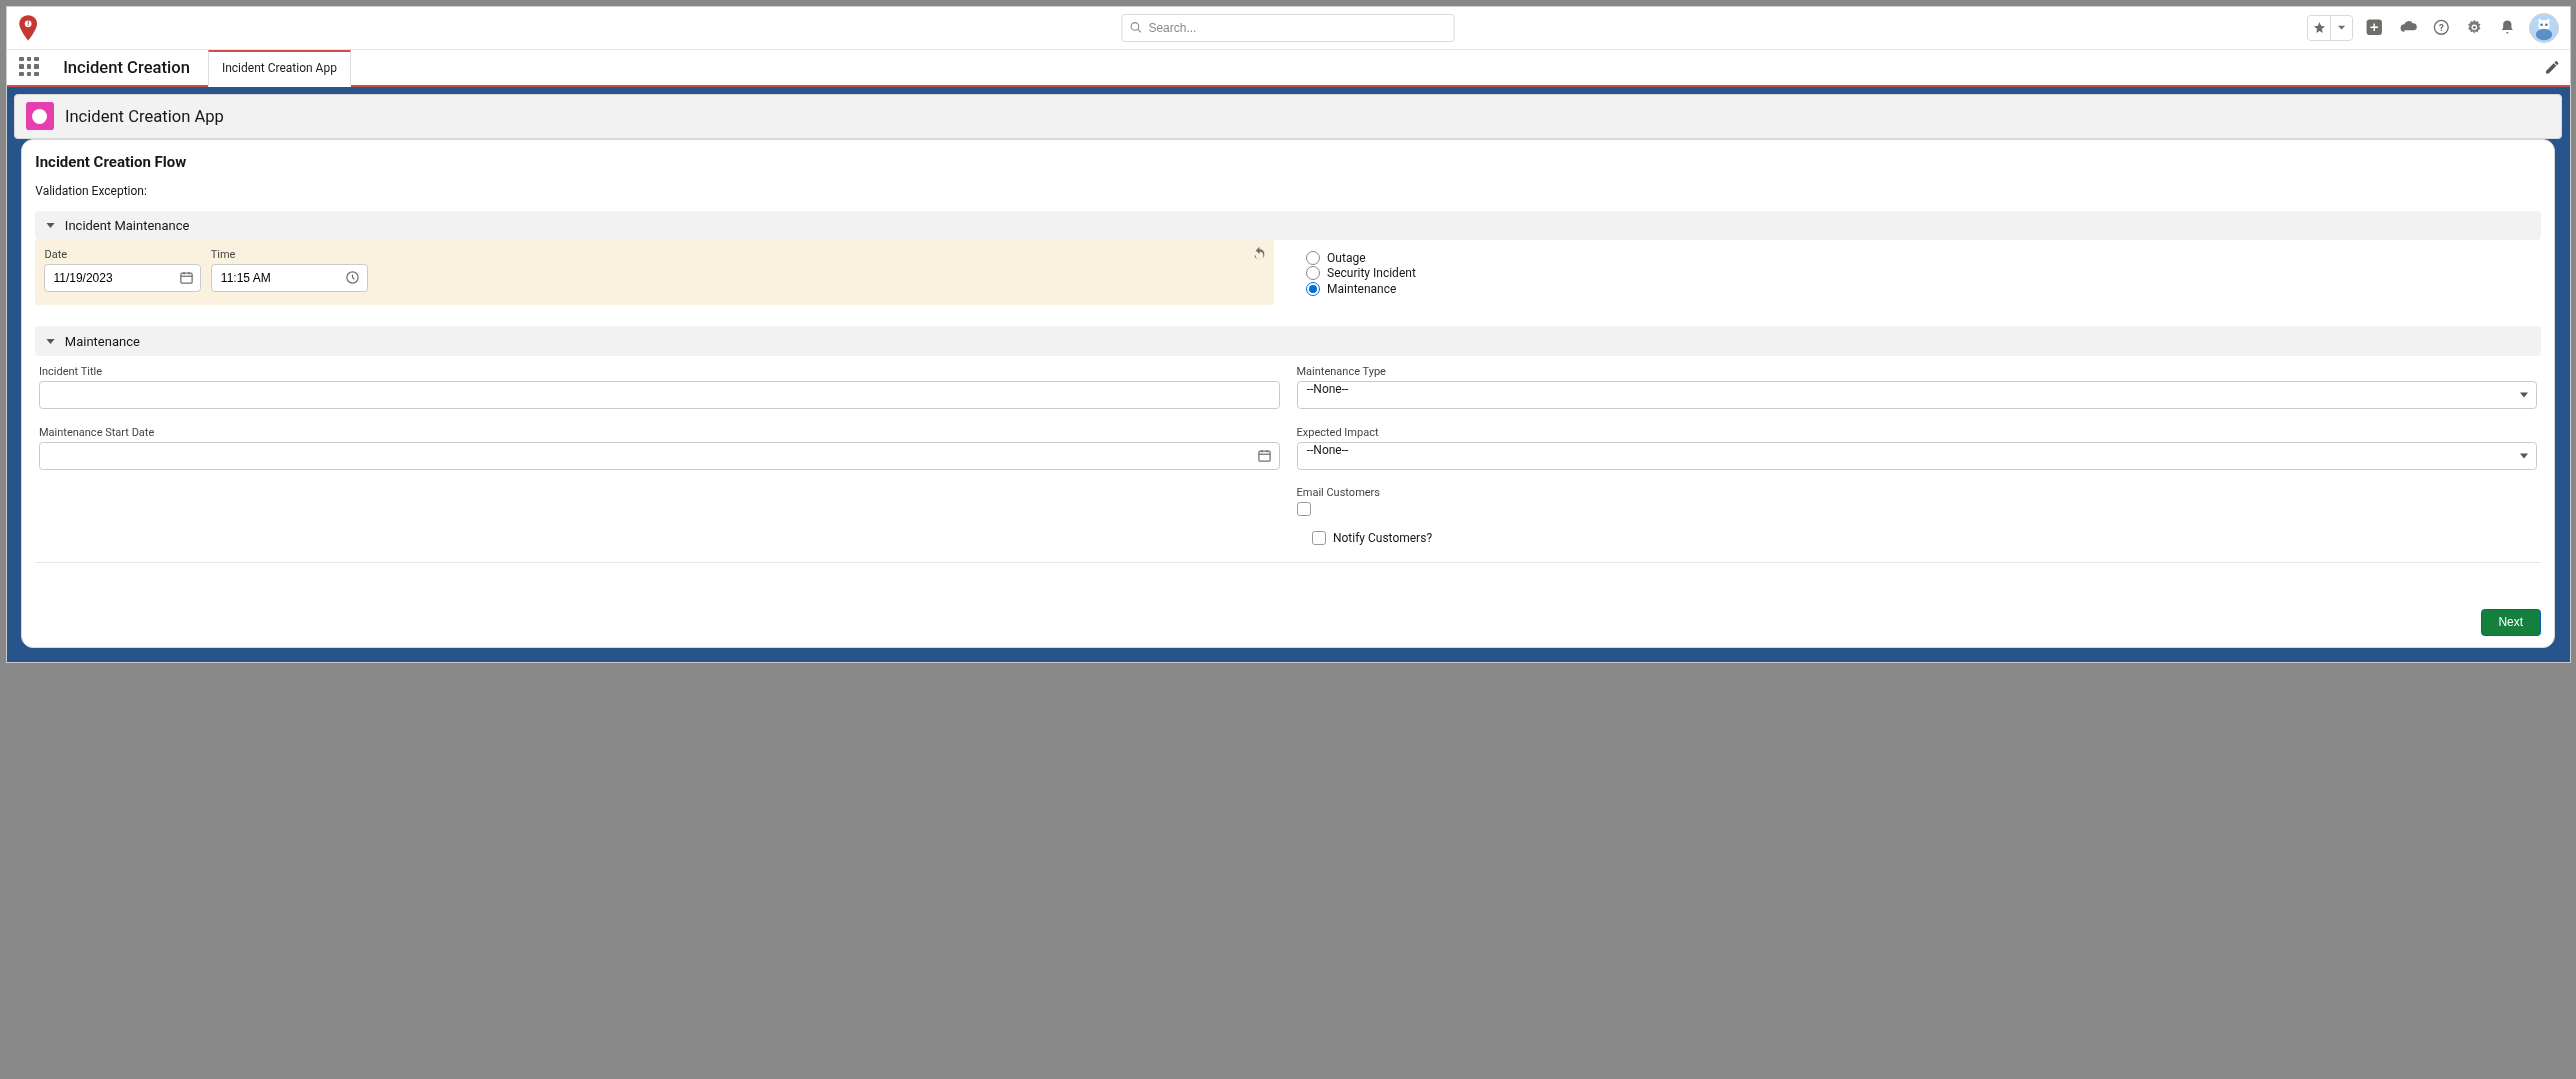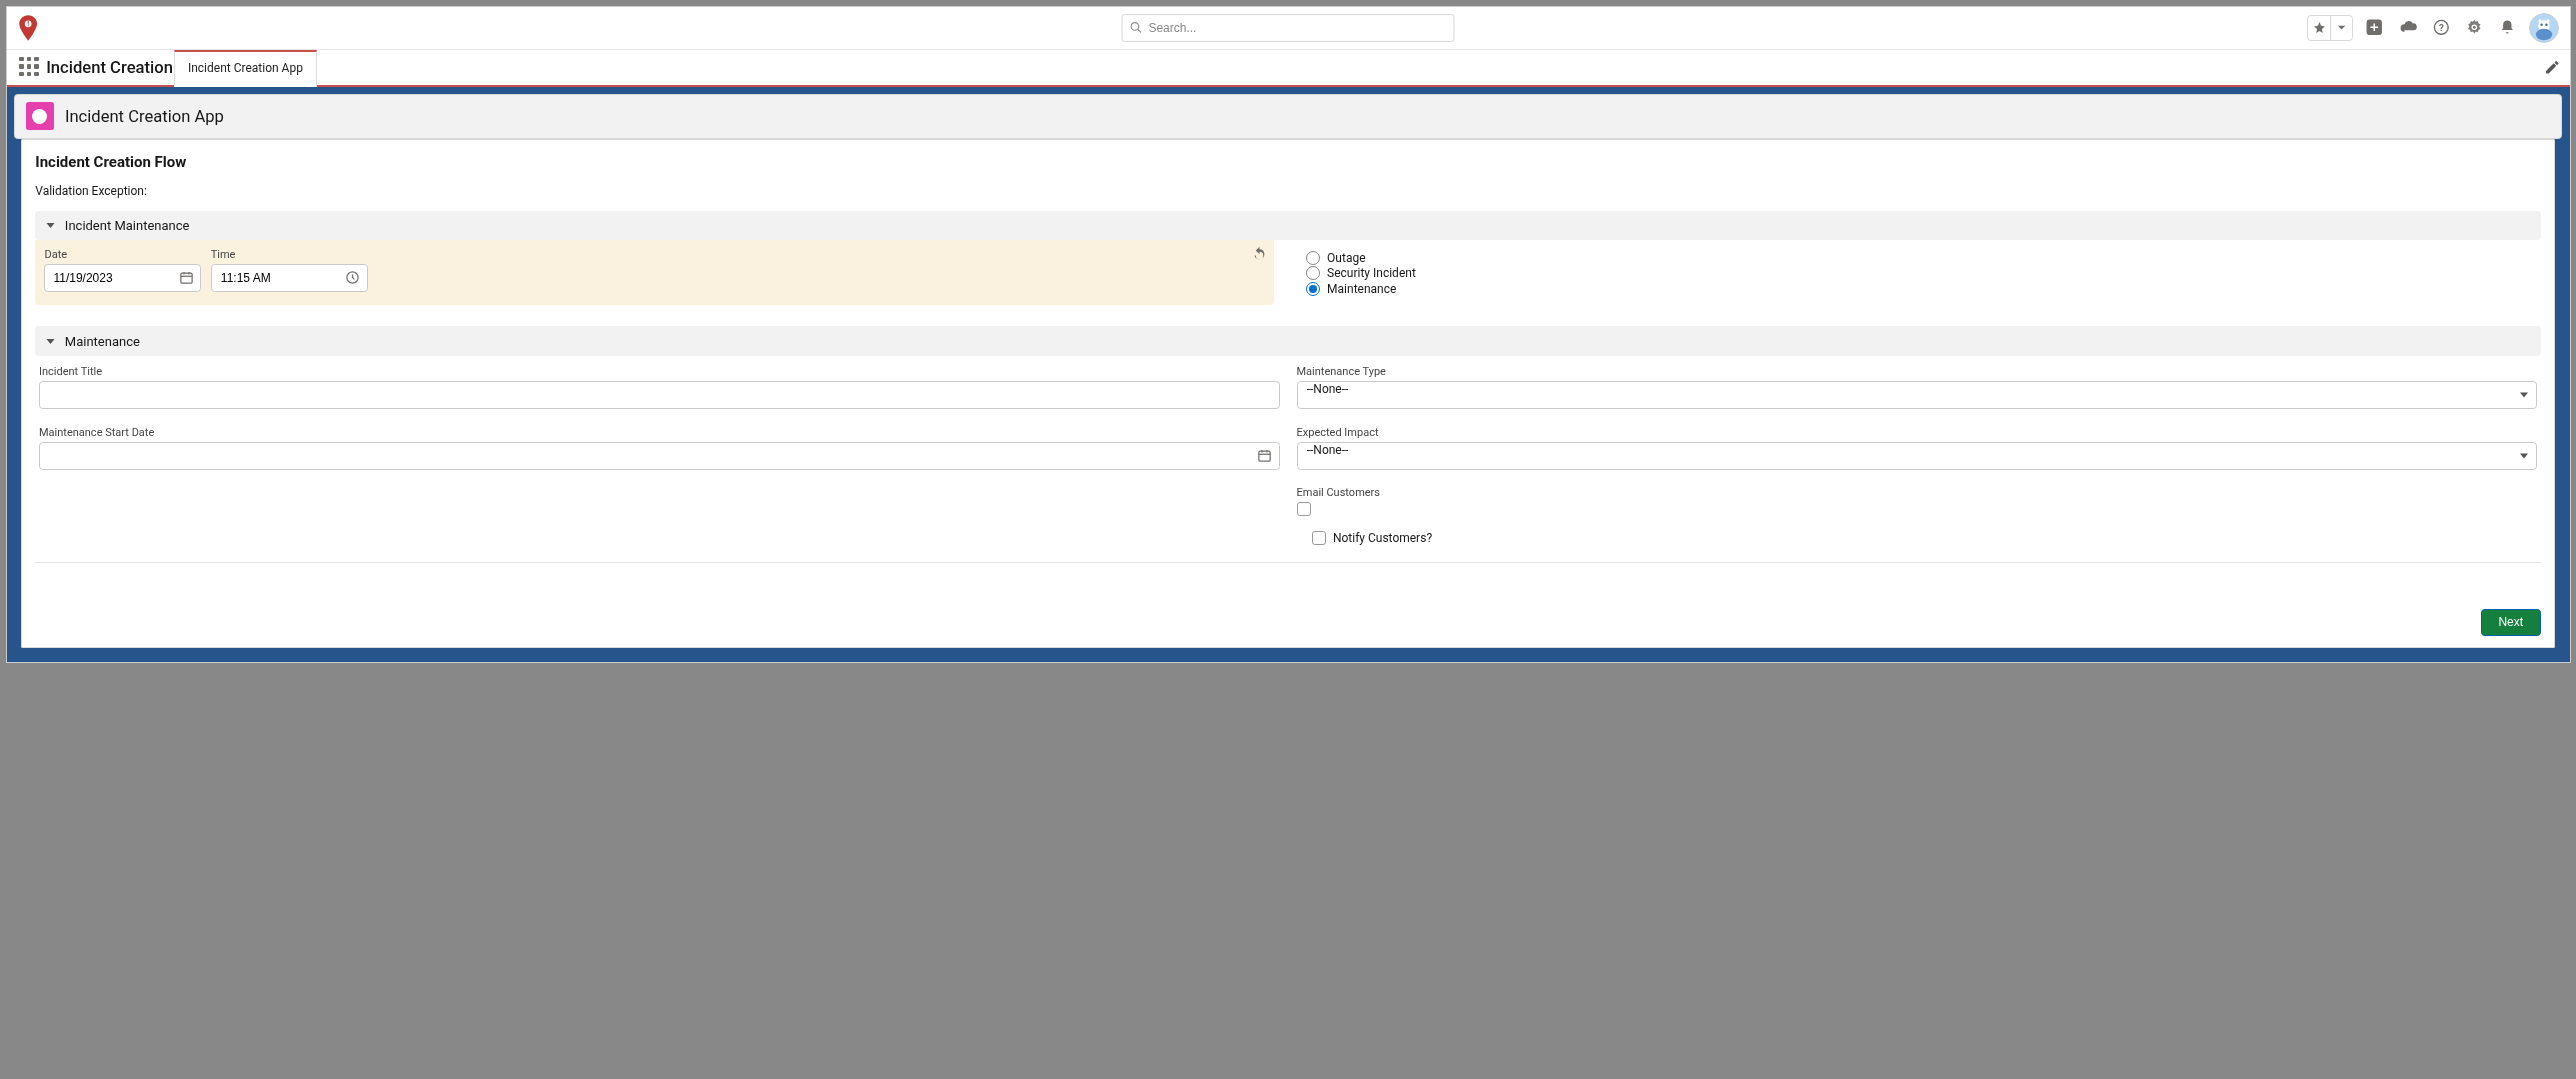--- a/index.html
+++ b/index.html
@@ -89,21 +89,21 @@
     overflow: hidden;
   }
   .avatar svg { width: 26px; height: 26px; }
   
   .app-nav {
     display: flex;
     align-items: center;
     height: 37px;
     border-bottom: 2.8px solid #c94f4a;
     padding: 0 9.2px;
-    gap: 1px;
+    gap: 18px;
     position: relative;
   }
   .app-launcher {
     width: 20.3px; height: 20.3px;
     display: grid;
     grid-template-columns: repeat(3, 4.6px);
     grid-template-rows: repeat(3, 4.6px);
     gap: 2.8px;
     margin: 0 5.5px 0 3.7px;
   }
@@ -165,21 +165,21 @@
   }
   .page-header-icon .inner {
     width: 15px; height: 15px; background: #fff; border-radius: 50%;
   }
   .page-header-title { font-size: 16.6px; font-weight: 400; }
   
   .main-card {
     background: #fff;
     margin: 0 7.4px 7.4px 7.4px;
     border: 0.9px solid #d9d9d9;
-    border-radius: 1px;
+    border-radius: 12px;
     padding: 13px 13px 11px 13px;
   }
   .flow-title { font-size: 15px; font-weight: 700; margin-bottom: 13px; }
   .validation-text { font-size: 12px; margin-bottom: 13px; }
   .section-header {
     background: #f3f2f2;
     border-radius: 3.7px;
     padding: 7.4px 9.2px;
     font-size: 13px;
     display: flex;

